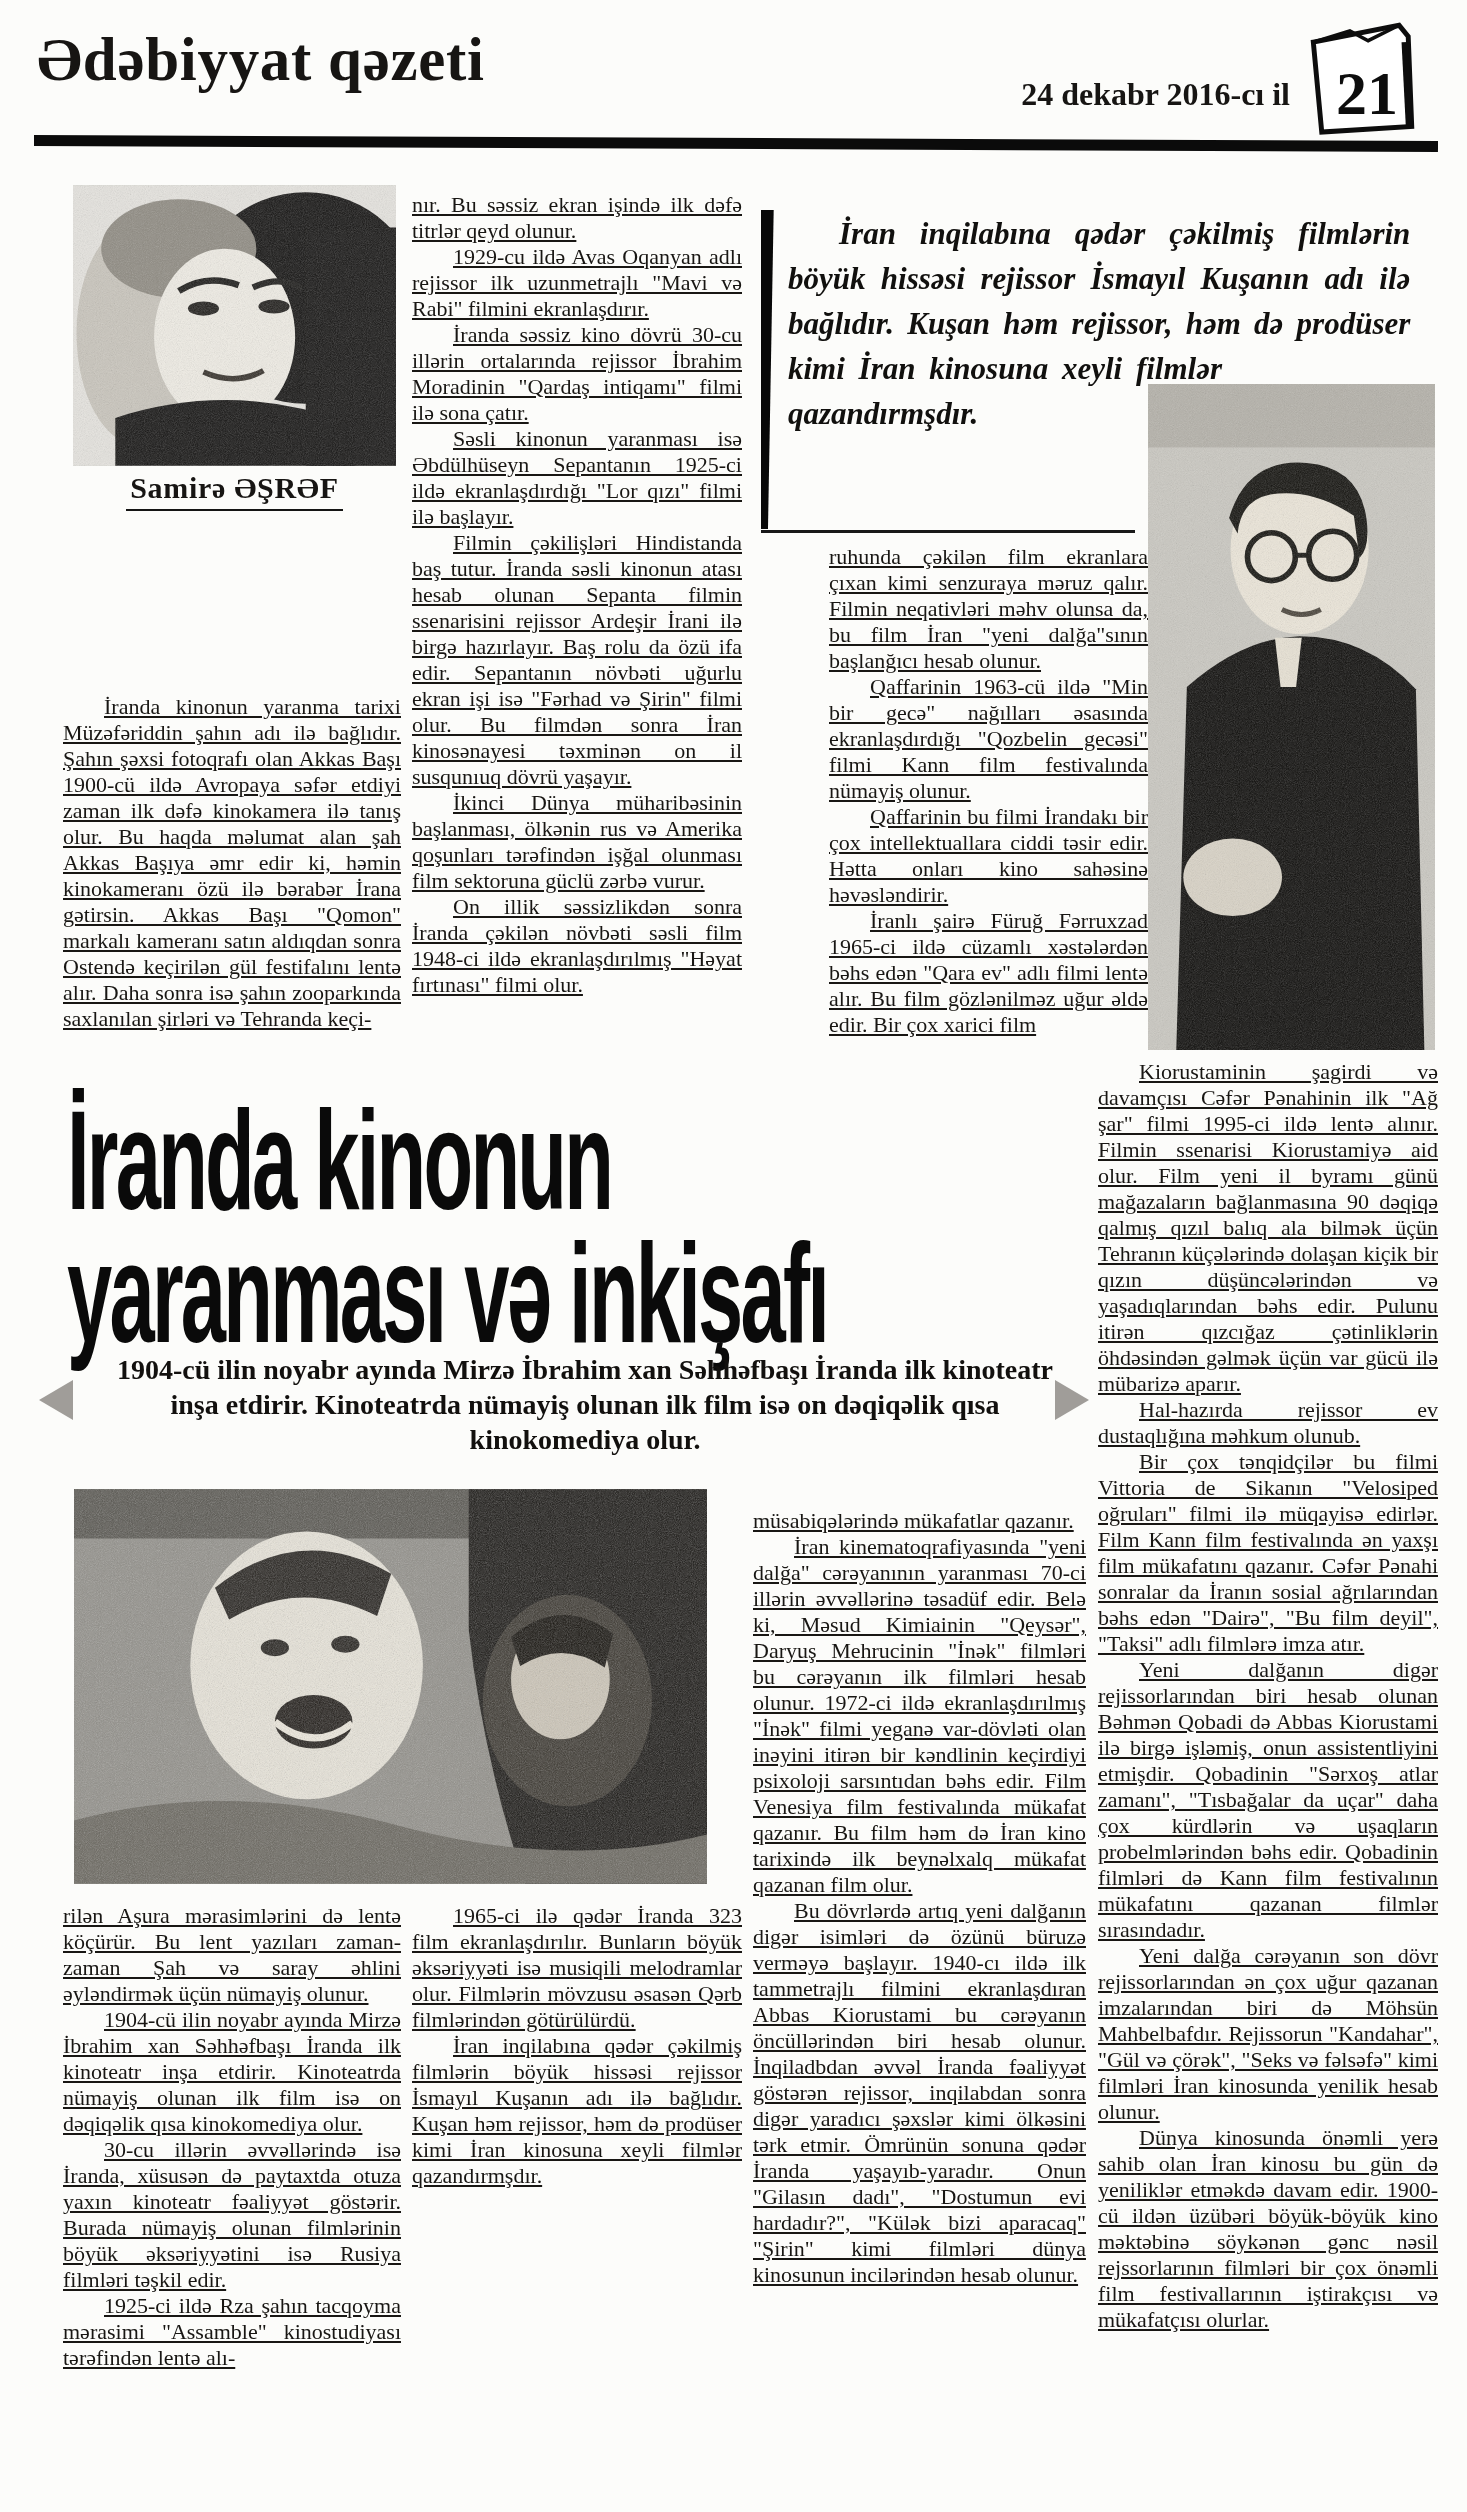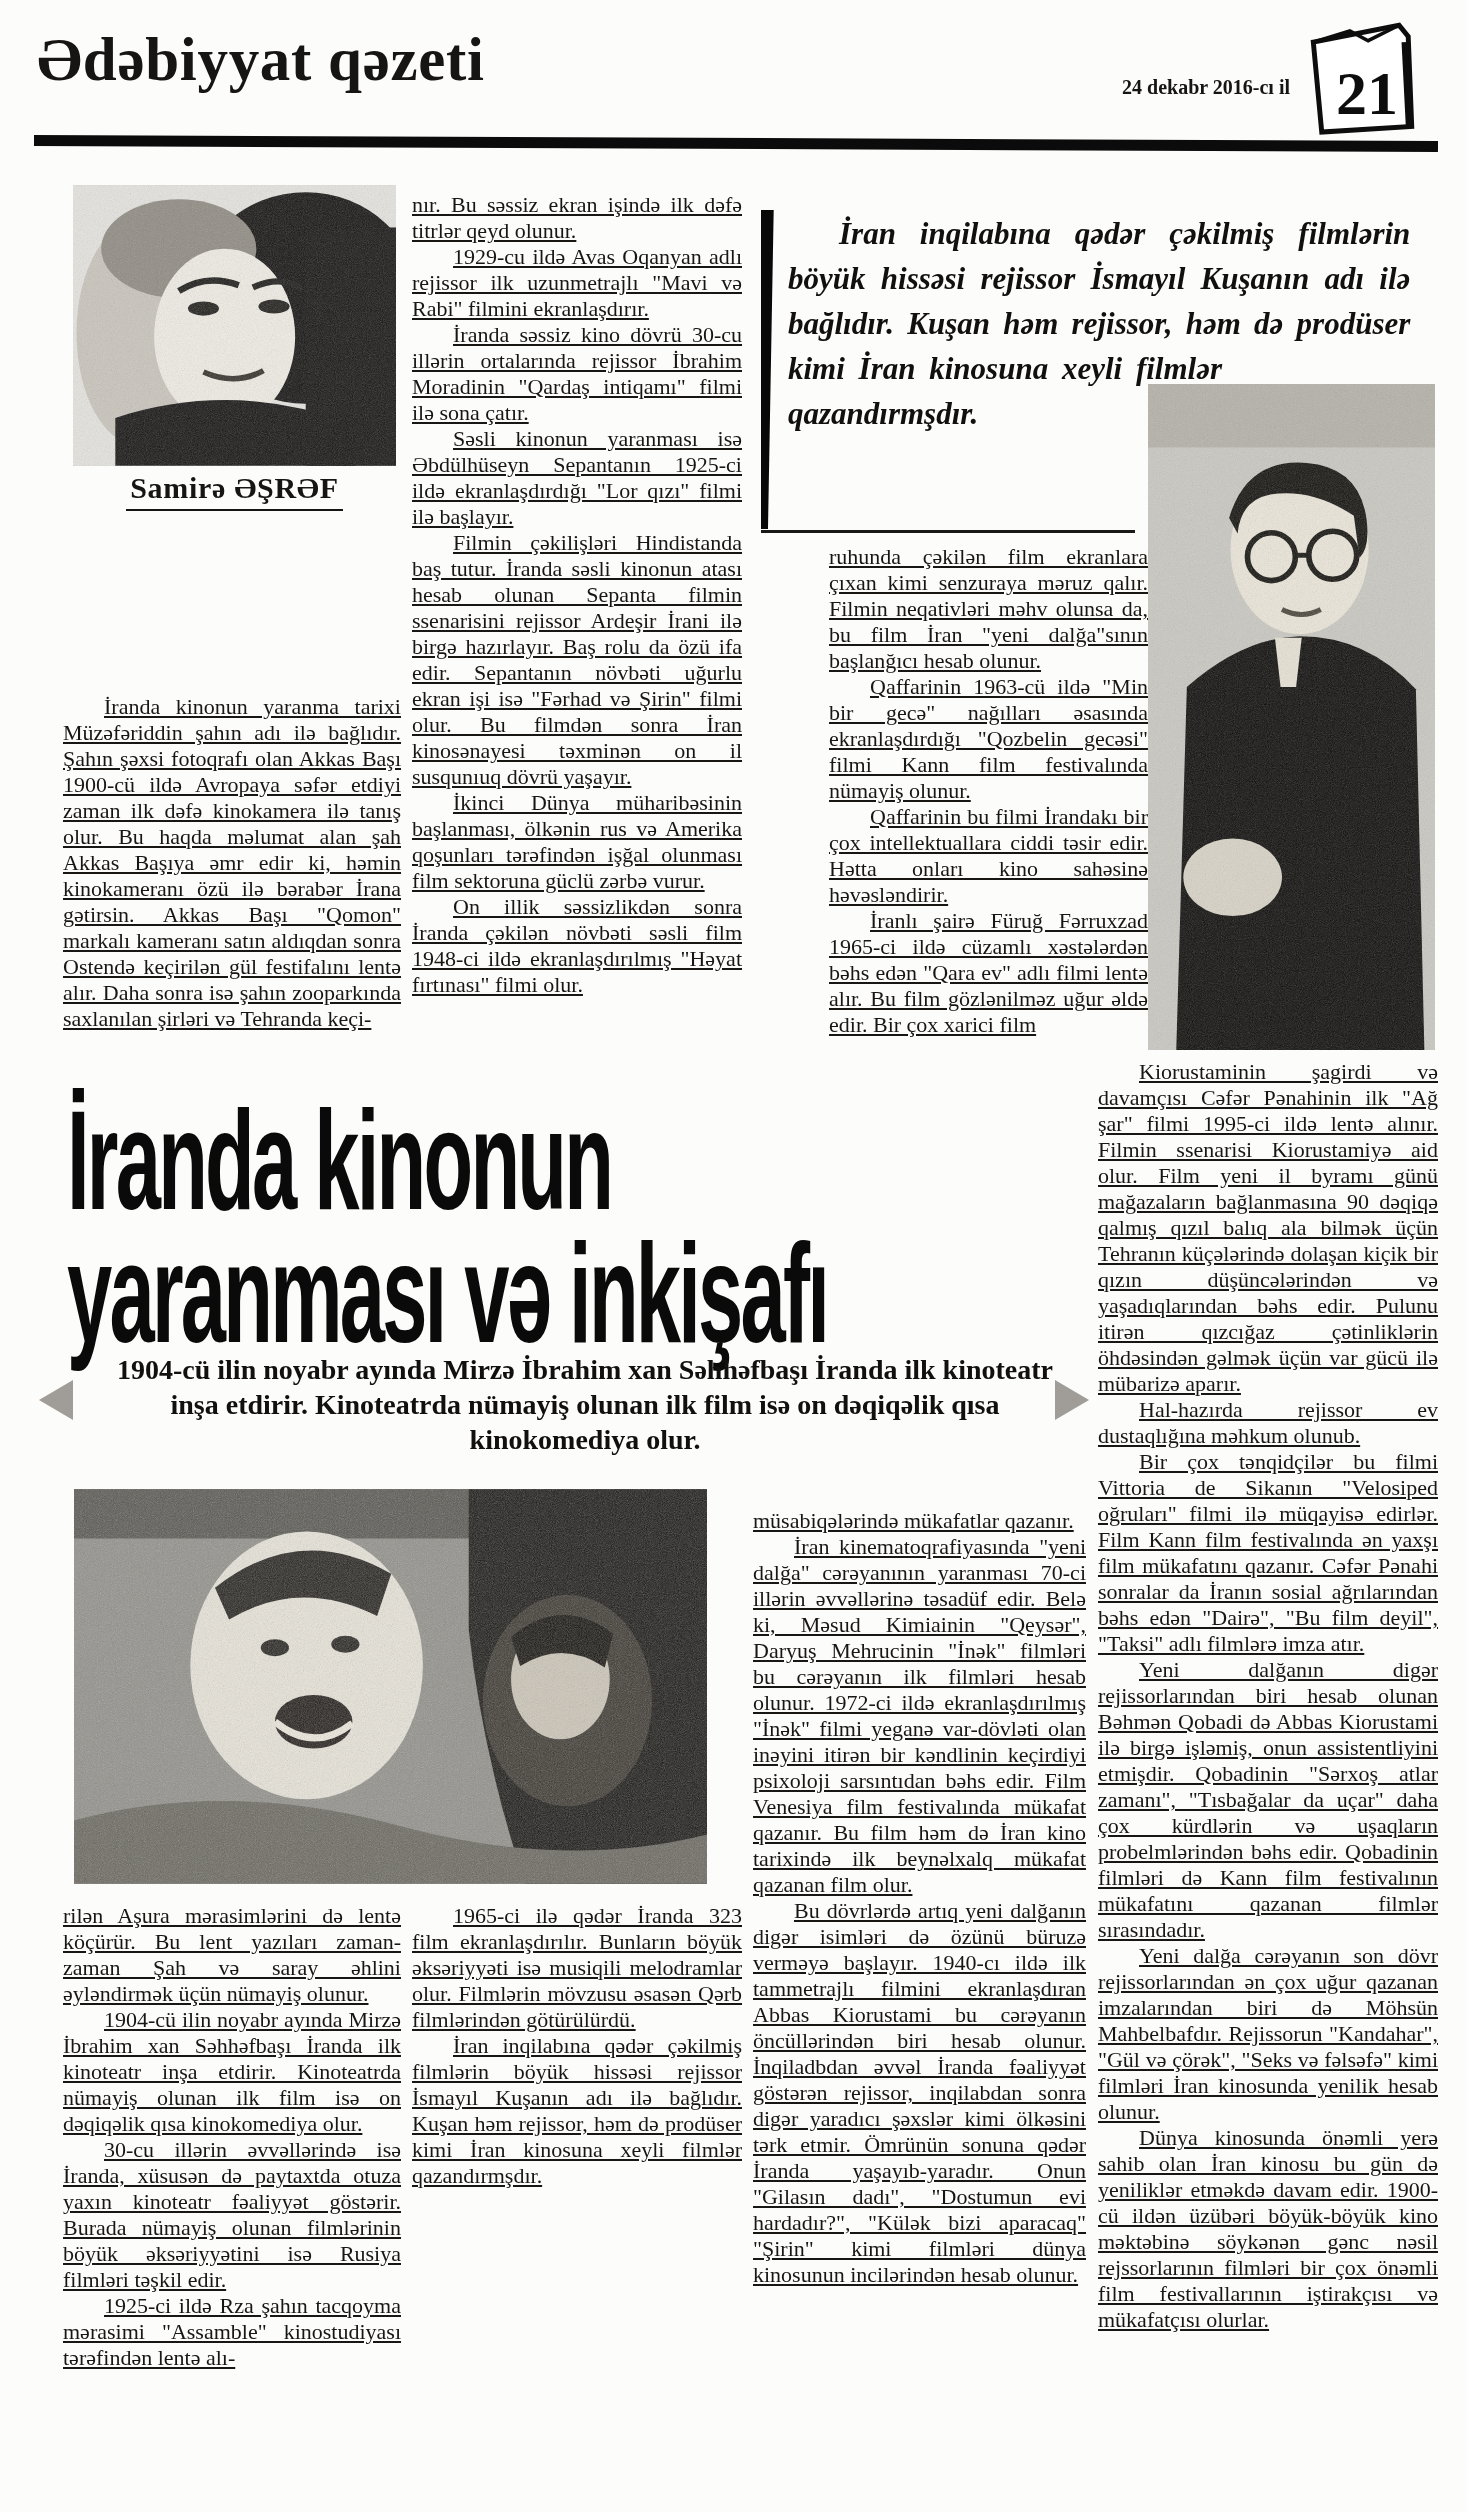--- a/index.html
+++ b/index.html
@@ -3,21 +3,21 @@
 <meta charset="utf-8">
 <style>
   html,body { margin:0; padding:0; background:#d8d8d4; }
   .page {
     position:relative; width:1468px; height:2512px; margin:0 auto;
     background:#fcfcfa; overflow:hidden; color:#171513;
     font-family:"Liberation Serif", serif;
   }
   
   .np-title { position:absolute; left:37px; top:25px; font-size:61px; font-weight:bold; letter-spacing:0.7px; white-space:nowrap; }
-  .np-date  { position:absolute; left:916px; top:76px; width:374px; text-align:right; font-size:20px; font-weight:bold; white-space:nowrap; }
+  .np-date  { position:absolute; left:916px; top:76px; width:374px; text-align:right; font-size:32px; font-weight:bold; white-space:nowrap; }
   .calendar { position:absolute; left:1299px; top:21px; width:120px; height:116px; }
   .cal-num  { position:absolute; left:21px; top:37px; width:78px; text-align:right; font-size:62px; font-weight:bold; color:#0d0d0d; }
   .header-rule { position:absolute; left:34px; top:138px; width:1404px; height:10.6px; background:#0b0b0b; transform:rotate(0.25deg); }
   
   .photo { position:absolute; overflow:hidden; background:#cfcdc6; }
   .photo svg { display:block; }
   
   .caption { position:absolute; left:73px; top:471px; width:323px; text-align:center; }
   .caption span { display:inline-block; font-size:30px; font-weight:bold; letter-spacing:0.7px; border-bottom:2.8px solid #141414; padding:0 4.2px 3.5px 4.2px; }
   

